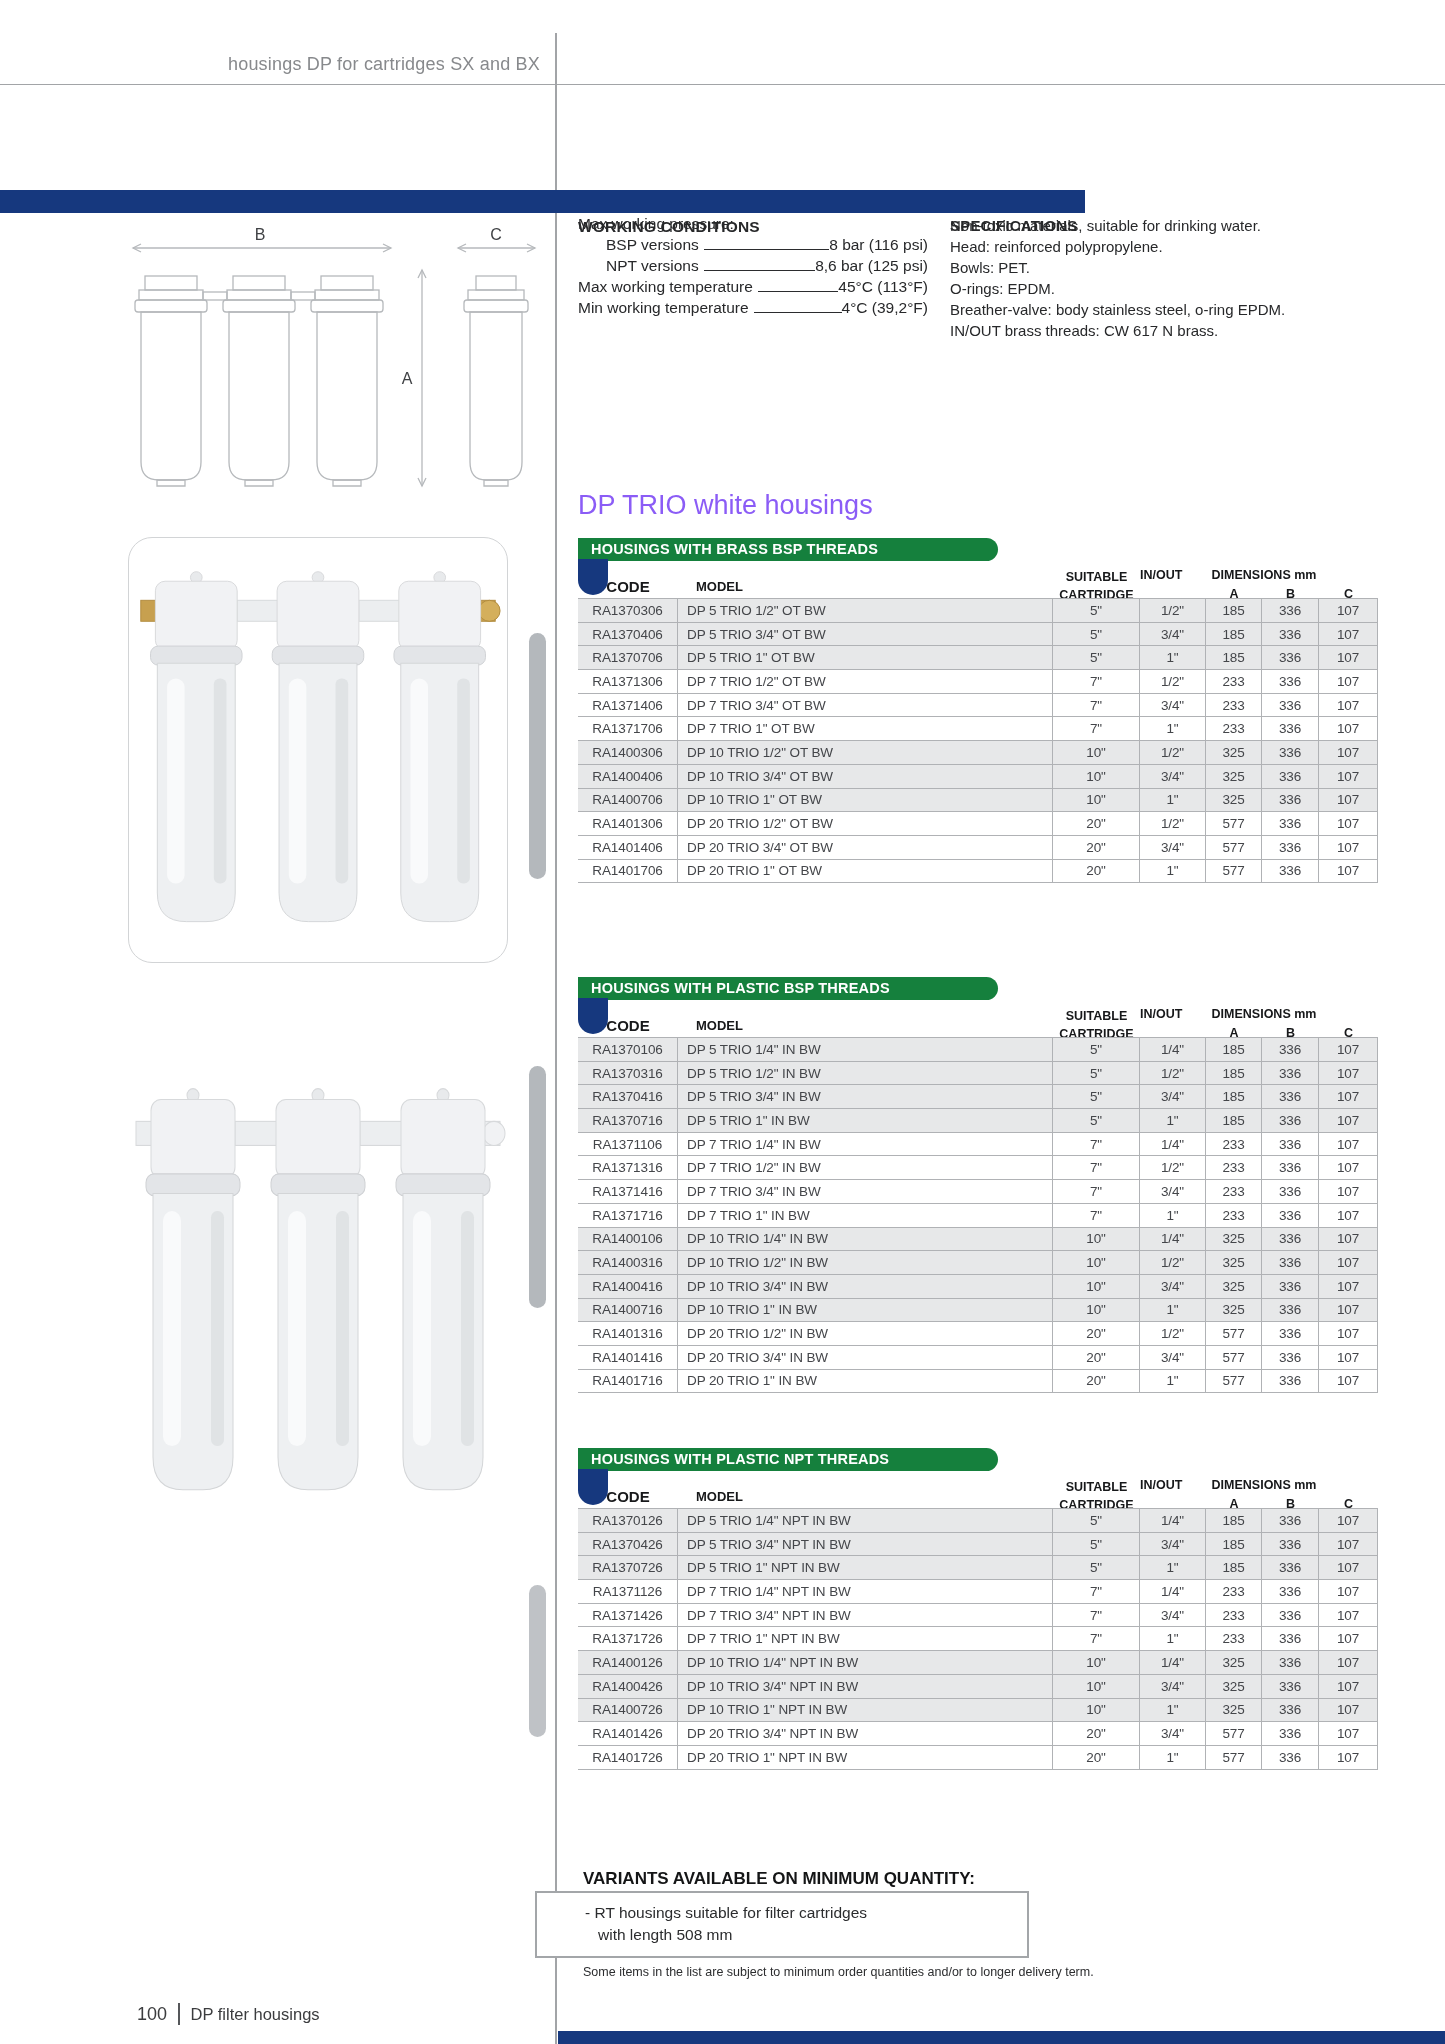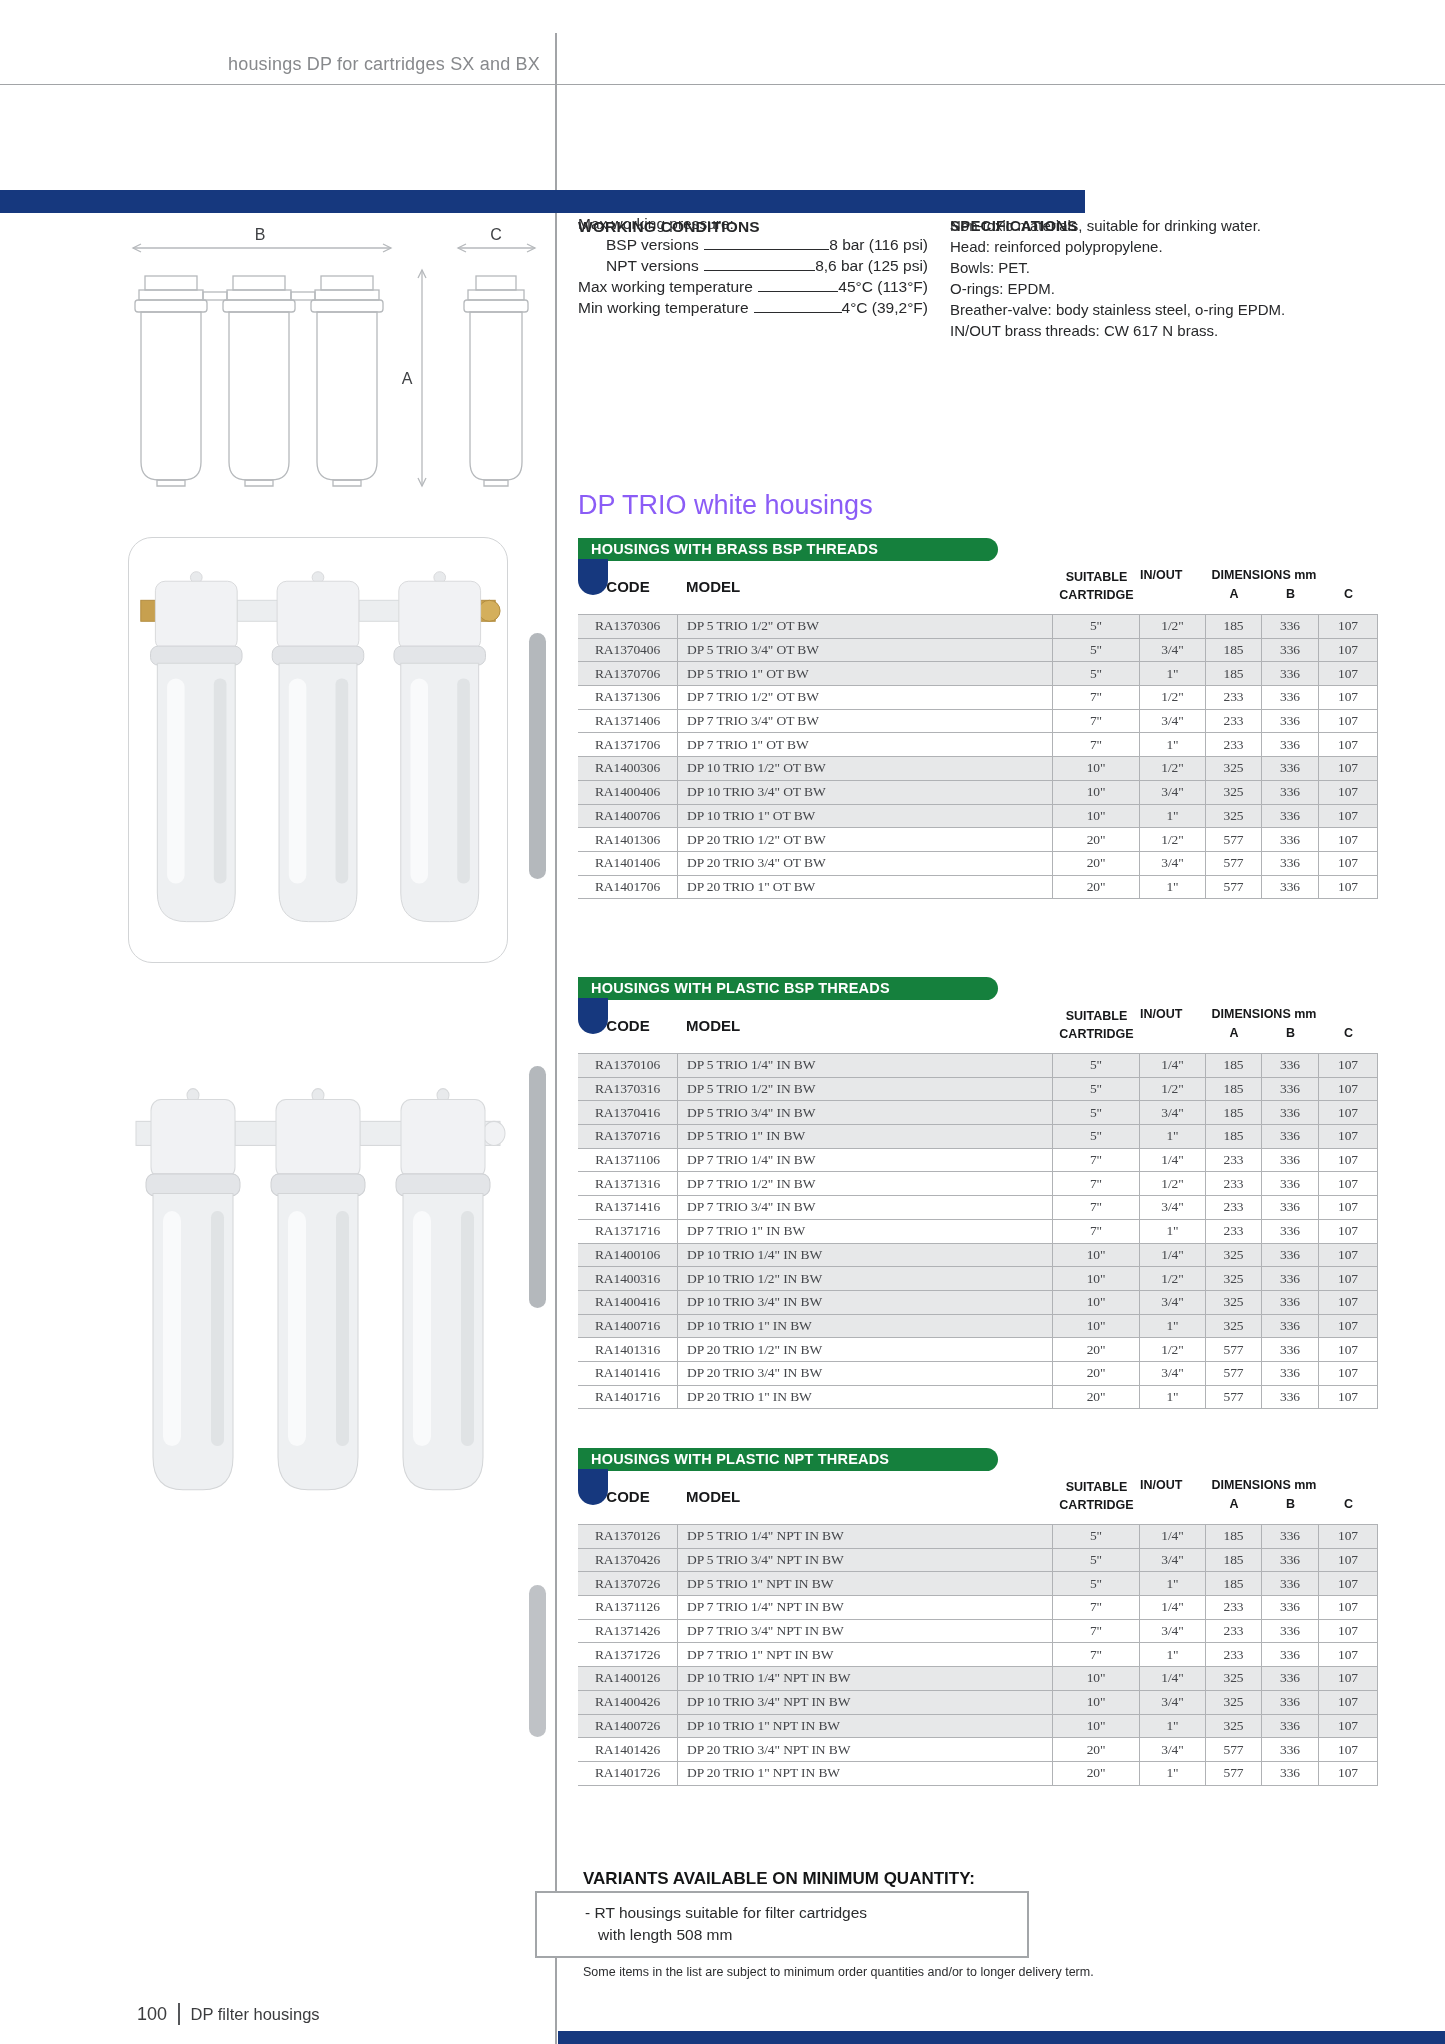--- a/index.html
+++ b/index.html
@@ -48,29 +48,29 @@
   .t1 { top:538px; } .t2 { top:977px; } .t3 { top:1448px; }
   .secbar { position:absolute; left:0; top:0; width:420px; height:23px; background:#15803d;
             border-radius:0 12px 12px 0; color:#fff; font-weight:bold; font-size:14.5px;
             line-height:23px; padding-left:13px; letter-spacing:0.2px; }
   .sectab { position:absolute; left:0; top:21px; width:30px; height:36px; background:#16387e;
             border-radius:0 0 15px 15px; }
   .thead { position:absolute; left:0; top:26px; width:800px; height:44px; color:#17181a; }
   .thead > div { position:absolute; font-weight:bold; }
   .h-code { left:0; width:100px; top:0; height:44px; display:flex; align-items:center;
             justify-content:center; font-size:15px; }
-  .h-model { left:108px; top:0; height:44px; display:flex; align-items:center; font-size:15px; }
+  .h-model { left:118px; top:0; height:44px; display:flex; align-items:center; font-size:13px; }
   .h-cart { left:475px; width:87px; top:4px; text-align:center; font-size:12.5px; line-height:18px; }
   .h-inout { left:562px; width:66px; top:4px; font-size:12.5px; }
   .h-dims { left:600px; width:172px; top:4px; text-align:center; font-size:12.5px; }
   .h-a { left:628px; width:56px; top:23px; text-align:center; font-size:12.5px; }
   .h-b { left:684px; width:57px; top:23px; text-align:center; font-size:12.5px; }
   .h-c { left:741px; width:59px; top:23px; text-align:center; font-size:12.5px; }
 
-  .tbody { position:absolute; left:0; top:76px; width:800px; border-top:1px solid #b0b2b5;font-family:Liberation Serif, serif; }
+  .tbody { position:absolute; left:0; top:60px; width:800px; border-top:1px solid #b0b2b5; }
   .trow { display:flex; height:23.7px; border-bottom:1px solid #b0b2b5; background:#fff; }
   .trow.shaded { background:#e7e8e9; }
   .tcell { display:flex; align-items:center; border-right:1px solid #b0b2b5;
            font-size:13.5px; color:#44464a; letter-spacing:-0.1px; }
   .c-code { width:100px; justify-content:center; }
   .c-model { width:375px; padding-left:9px; }
   .c-cart { width:87px; justify-content:center; }
   .c-inout { width:66px; justify-content:center; }
   .c-a { width:56px; justify-content:center; }
   .c-b { width:57px; justify-content:center; }

